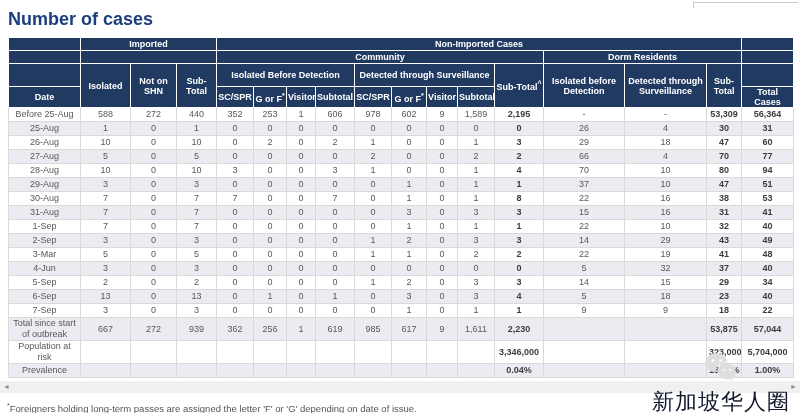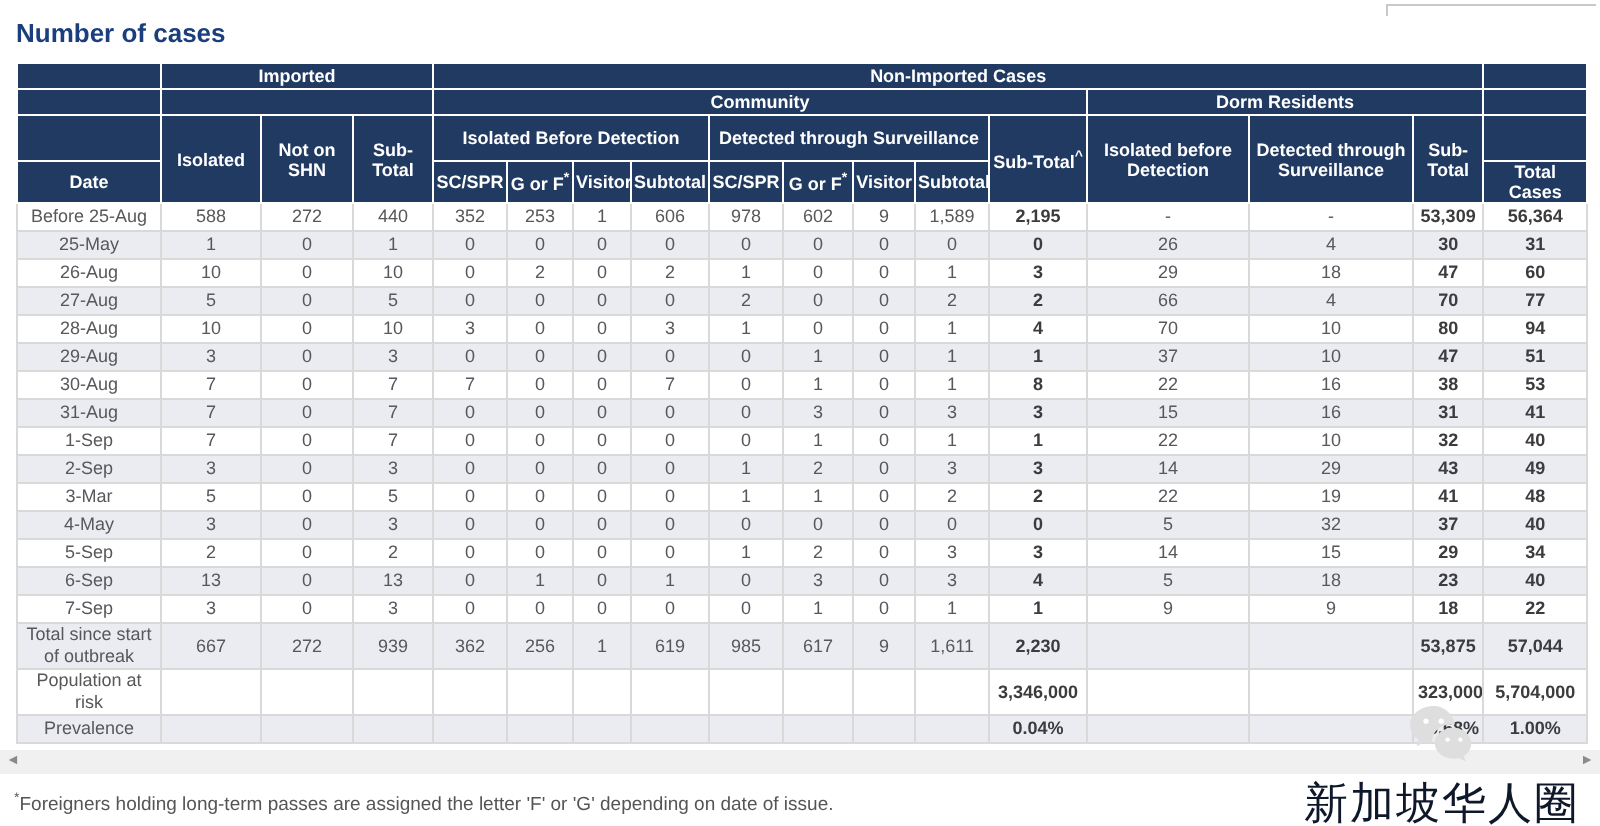--- a/index.html
+++ b/index.html
@@ -2,21 +2,21 @@
 <html><head>
 <meta charset="utf-8">
 <style>
   html,body { margin:0; padding:0; }
   body {
     width:800px; height:413px; position:relative; overflow:hidden;
     background:#ffffff; font-family:"Liberation Sans", sans-serif;
   }
   .topline { position:absolute; left:693px; top:2px; width:104px; height:5px;
     border-top:1px solid #c9c9c9; border-left:1px solid #c9c9c9; }
-  .title { color:#1b3e7d; font-size:13px; font-weight:bold; margin:9px 0 7px 8px; }
+  .title { color:#1b3e7d; font-size:18px; font-weight:bold; margin:9px 0 7px 8px; }
 
   table { border-collapse:collapse; table-layout:fixed; width:785px; margin-left:8px; }
   thead th {
     background:#213a61; color:#ffffff; border:1px solid #ffffff;
     font-size:9px; font-weight:bold; padding:0 1px; line-height:10px; text-align:center;
   }
   tr.hrow-a th, tr.hrow-b th { height:12px; }
   tr.hrow-c th { height:22px; }
   tr.hrow-d th { height:14px; }
   thead sup, .footnote sup { font-size:7px; }
@@ -124,21 +124,21 @@
         <td>602</td>
         <td>9</td>
         <td>1,589</td>
         <td>2,195</td>
         <td>-</td>
         <td>-</td>
         <td>53,309</td>
         <td>56,364</td>
       </tr>
       <tr>
-        <td>25-May</td>
+        <td>25-Aug</td>
         <td>1</td>
         <td>0</td>
         <td>1</td>
         <td>0</td>
         <td>0</td>
         <td>0</td>
         <td>0</td>
         <td>0</td>
         <td>0</td>
         <td>0</td>
@@ -314,21 +314,21 @@
         <td>1</td>
         <td>0</td>
         <td>2</td>
         <td>2</td>
         <td>22</td>
         <td>19</td>
         <td>41</td>
         <td>48</td>
       </tr>
       <tr>
-        <td>4-May</td>
+        <td>4-Jun</td>
         <td>3</td>
         <td>0</td>
         <td>3</td>
         <td>0</td>
         <td>0</td>
         <td>0</td>
         <td>0</td>
         <td>0</td>
         <td>0</td>
         <td>0</td>

